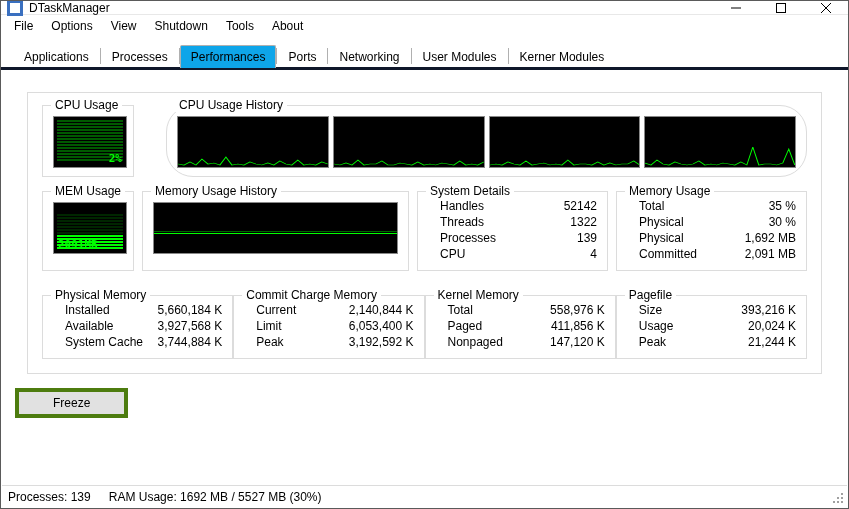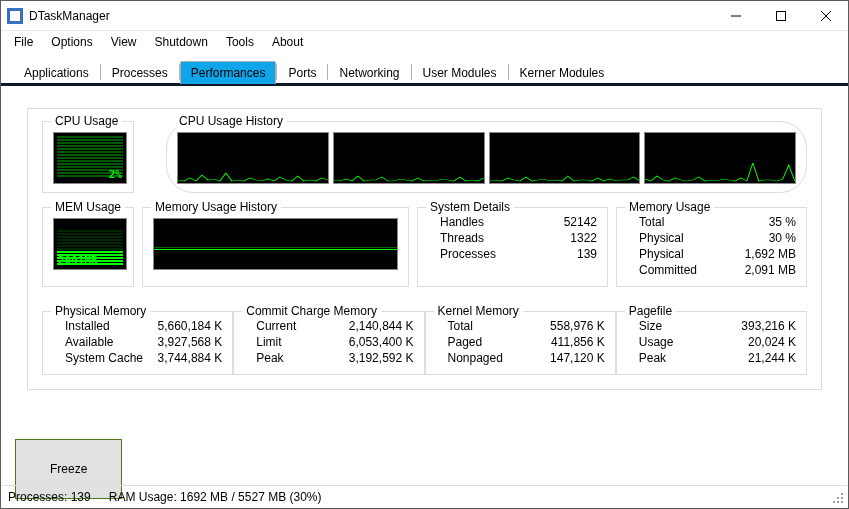--- a/index.html
+++ b/index.html
@@ -1,17 +1,17 @@
 <!DOCTYPE html>
 <html><head>
 <meta charset="utf-8">
 <style>
 * { box-sizing: border-box; margin: 0; padding: 0; }
 body { font-family: "Segoe UI", Tahoma, sans-serif; font-size: 11.5px; background: #fff; color: #000; width: 849px; height: 509px; overflow: hidden; border: 1px solid #5a5a5a; position: relative; }
-.titlebar { height: 30px; display: flex; align-items: center; padding: 0 0 0 6px; border-bottom: 1px solid #e8e8e8; }
+.titlebar { height: 14px; display: flex; align-items: center; padding: 0 0 0 6px; border-bottom: 1px solid #e8e8e8; }
 .titlebar .icon { width: 16px; height: 16px; background: #3a70c0; margin-right: 6px; position: relative; }
 .titlebar .icon::after { content: ""; position: absolute; inset: 3px; background: #fff; }
 .titlebar .title { flex: 1; font-size: 12px; }
 .win-controls { display: flex; }
 .win-btn { width: 45px; height: 29px; display: flex; align-items: center; justify-content: center; font-size: 14px; font-family: "Segoe UI Symbol", sans-serif; cursor: default; }
 .win-btn svg { width: 10px; height: 10px; }
 .menubar { height: 22px; display: flex; align-items: center; padding: 0 4px; }
 .menubar .menu-item { padding: 2px 9px; font-size: 12px; cursor: default; }
 .tabs { display: flex; padding: 8px 12px 0 12px; border-bottom: 3px solid #0f172a; gap: 0; }
 .tab { padding: 4px 10px 4px 10px; border: 1px solid transparent; border-bottom: none; margin-bottom: -1px; cursor: default; position: relative; font-size: 12px; }
@@ -35,21 +35,21 @@
 .mem-hist-chart .line { position: absolute; left: 0; right: 0; top: 60%; height: 1px; background: #0f0; }
 .mem-hist-chart .line2 { top: calc(60% - 2px); opacity: .4; }
 .details-block { flex: 1; }
 .kv { display: flex; justify-content: space-between; padding: 1px 0 1px 12px; font-size: 12px; }
 .kv-k { }
 .kv-v { text-align: right; }
 .row3 { display: flex; gap: 0; margin-bottom: 0; }
 .row3 > .fieldset { flex: 1; }
 .row2 > .fieldset:nth-child(2) { width: 267px; }
 .big-fieldset { border: 1px solid #dcdcdc; padding: 12px 14px 14px 14px; position: relative; }
-.btn { padding: 22px 34px; border: 1px solid #4d7c0f; background: #e1e1e1; font-size: 12px; cursor: default; margin-top: 35px; }
+.btn { padding: 4px 34px; border: 4px solid #4d7c0f; background: #e1e1e1; font-size: 12px; cursor: default; }
 .bottom { padding: 14px 14px 0 14px; }
 .statusbar { position: absolute; left: 1px; right: 1px; bottom: 1px; height: 22px; border-top: 1px solid #dcdcdc; display: flex; align-items: center; font-size: 12px; padding: 0 6px; gap: 18px; }
 .grip { position: absolute; right: 2px; bottom: 2px; width: 14px; height: 14px; }
 .grip svg { width: 14px; height: 14px; }
 </style>
 </head>
 <body>
 
 <div class="titlebar">
   <span class="icon"></span>
@@ -186,20 +186,24 @@
             <span class="kv-k">Handles</span>
             <span class="kv-v">52142</span>
           </div>
       <div class="kv">
             <span class="kv-k">Threads</span>
             <span class="kv-v">1322</span>
           </div>
       <div class="kv">
             <span class="kv-k">Processes</span>
             <span class="kv-v">139</span>
+          </div>
+      <div class="kv">
+            <span class="kv-k">CPU</span>
+            <span class="kv-v">4</span>
           </div>
     </div>
     <div class="fieldset details-block">
       <div class="fs-label">Memory Usage</div>
       <div class="kv">
             <span class="kv-k">Total</span>
             <span class="kv-v">35 %</span>
           </div>
       <div class="kv">
             <span class="kv-k">Physical</span>

